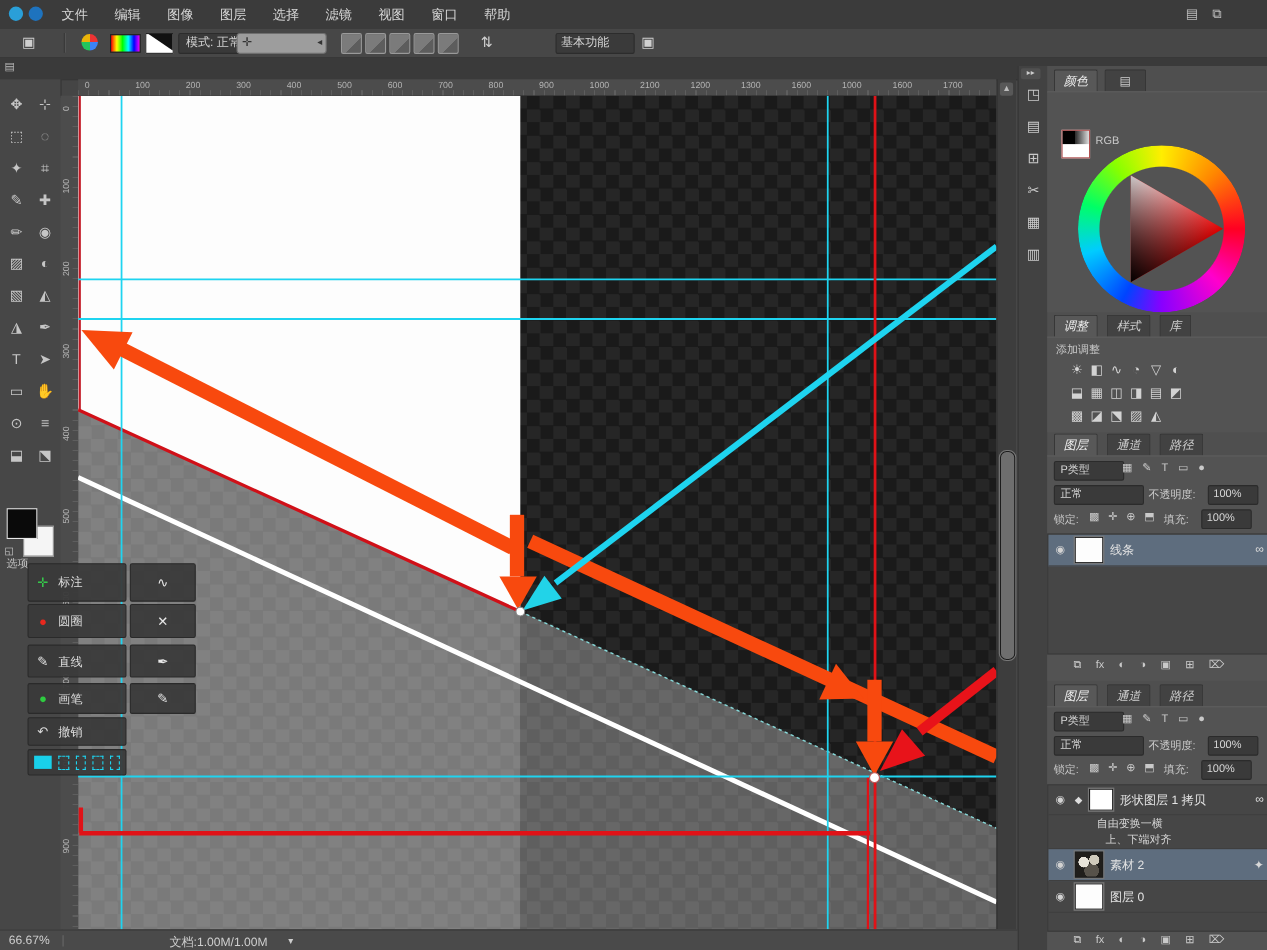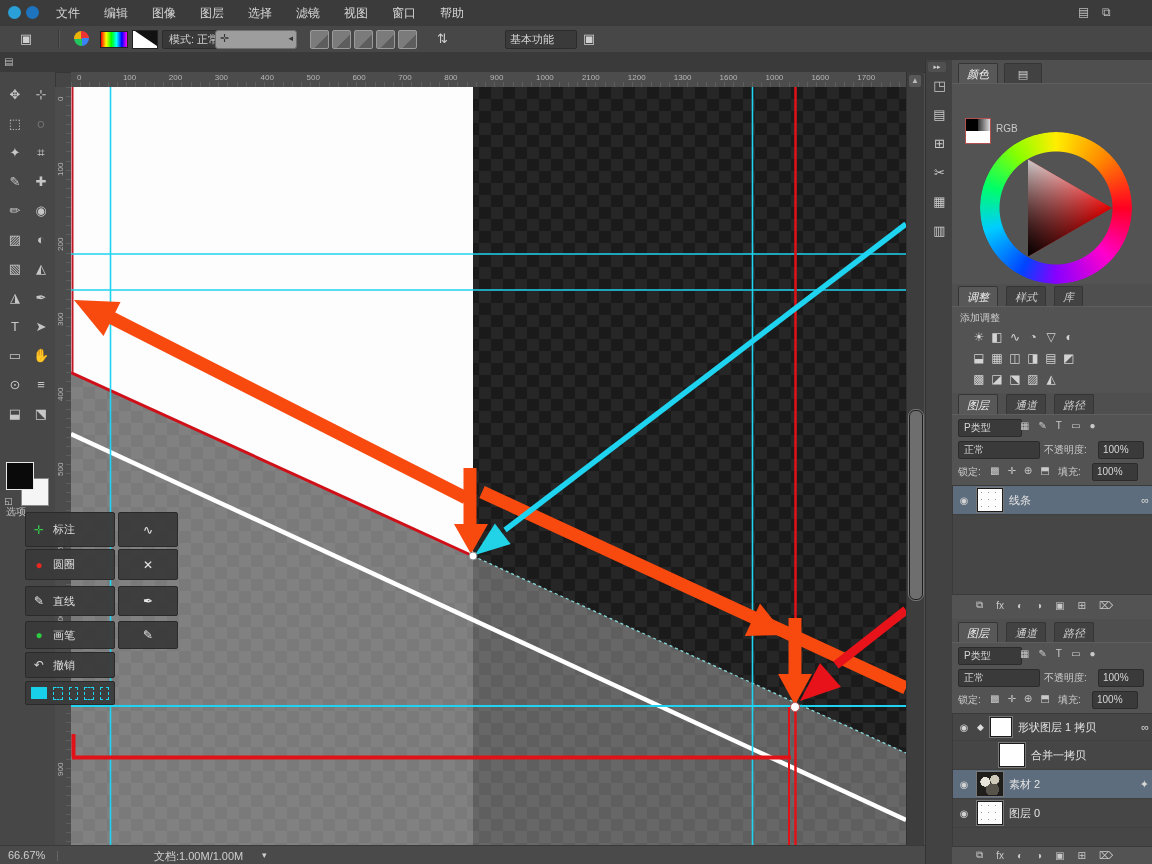--- a/index.html
+++ b/index.html
@@ -442,23 +442,23 @@
     <span class="plabel abs" style="left:106px;top:50px;">填充:</span>
     <div class="fieldbox abs" style="left:140px;top:48px;width:36px;">100%</div>
     <div class="layerlist abs" style="left:0;top:70px;width:200px;height:132px;">
       <div class="lrow" style="height:26px;">
         <span class="eye">◉</span>
         <span style="color:#ddd;font-size:9px;">◆</span>
         <span class="thumb" style="width:20px;height:18px;"></span>
         <span class="lname">形状图层 1 拷贝</span>
         <span class="lbadge">∞</span>
       </div>
-      <div class="lrow" style="padding-left:46px;">
-        <span class="thumb" style="width:24px;height:22px;"></span>
-        <span class="lname">合并一拷贝</span>
+      <div style="padding:1px 0 1px 44px;border-bottom:1px solid #3f3f3f;">
+        <div class="sub-line">自由变换一横</div>
+        <div class="sub-line" style="padding-left:8px;">上、下端对齐</div>
       </div>
       <div class="lrow sel">
         <span class="eye">◉</span>
         <span class="thumb photo"></span>
         <span class="lname">素材 2</span>
         <span class="lbadge">✦</span>
       </div>
       <div class="lrow">
         <span class="eye">◉</span>
         <span class="thumb noise"></span>

